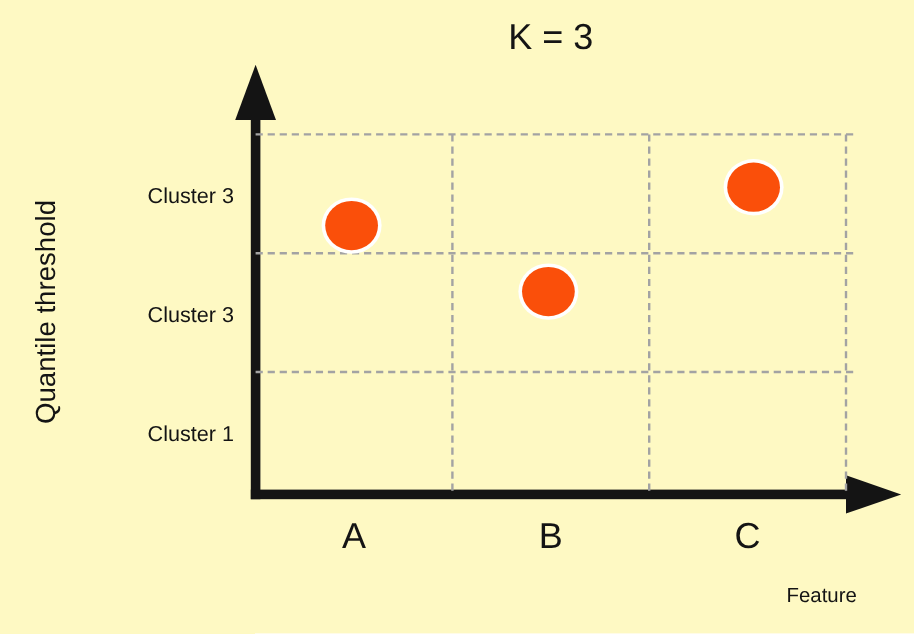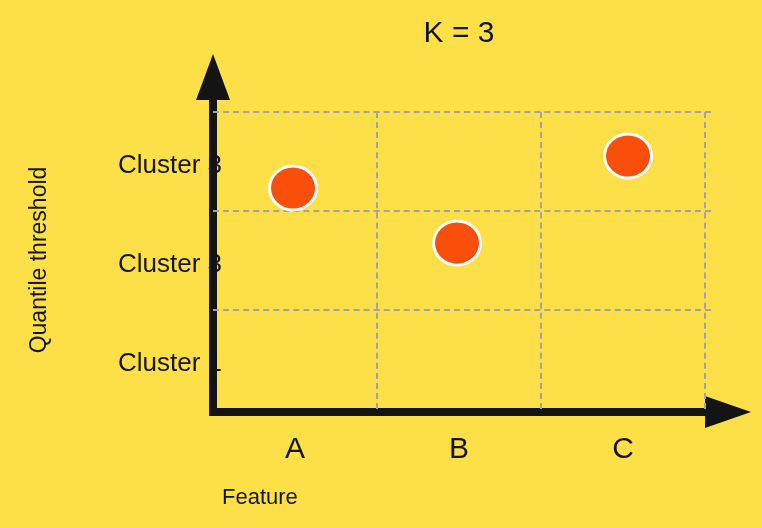--- a/index.html
+++ b/index.html
@@ -4,21 +4,21 @@
 <style>
   html, body {
     margin: 0;
     padding: 0;
     background: #ffffff;
   }
   #figure {
     position: relative;
     width: 762px;
     height: 528px;
-    background: #fde047;
+    background: #fef9c3;
     font-family: "Liberation Sans", "DejaVu Sans", sans-serif;
     color: #141414;
     overflow: hidden;
   }
   
   .chart-title {
     position: absolute;
     left: 213px;
     top: 14px;
     width: 492px;
@@ -83,31 +83,31 @@
     transform: translate(-50%, -50%) rotate(-90deg);
     white-space: nowrap;
     font-size: 23px;
     color: #141414;
   }
   .x-axis-label {
     position: absolute;
     left: 222px;
     top: 482px;
     width: 492px;
-    text-align: left;
-    font-size: 22px;
+    text-align: right;
+    font-size: 17px;
     line-height: 30px;
     color: #141414;
   }
   .y-tick-label {
     position: absolute;
-    right: 540px; 
+    right: 567px; 
     transform: translateY(-50%);
     white-space: nowrap;
-    font-size: 26px;
+    font-size: 18px;
     color: #141414;
   }
   .x-tick-label {
     position: absolute;
     top: 430px;
     transform: translateX(-50%);
     font-size: 30px;
     line-height: 36px;
     color: #141414;
   }

